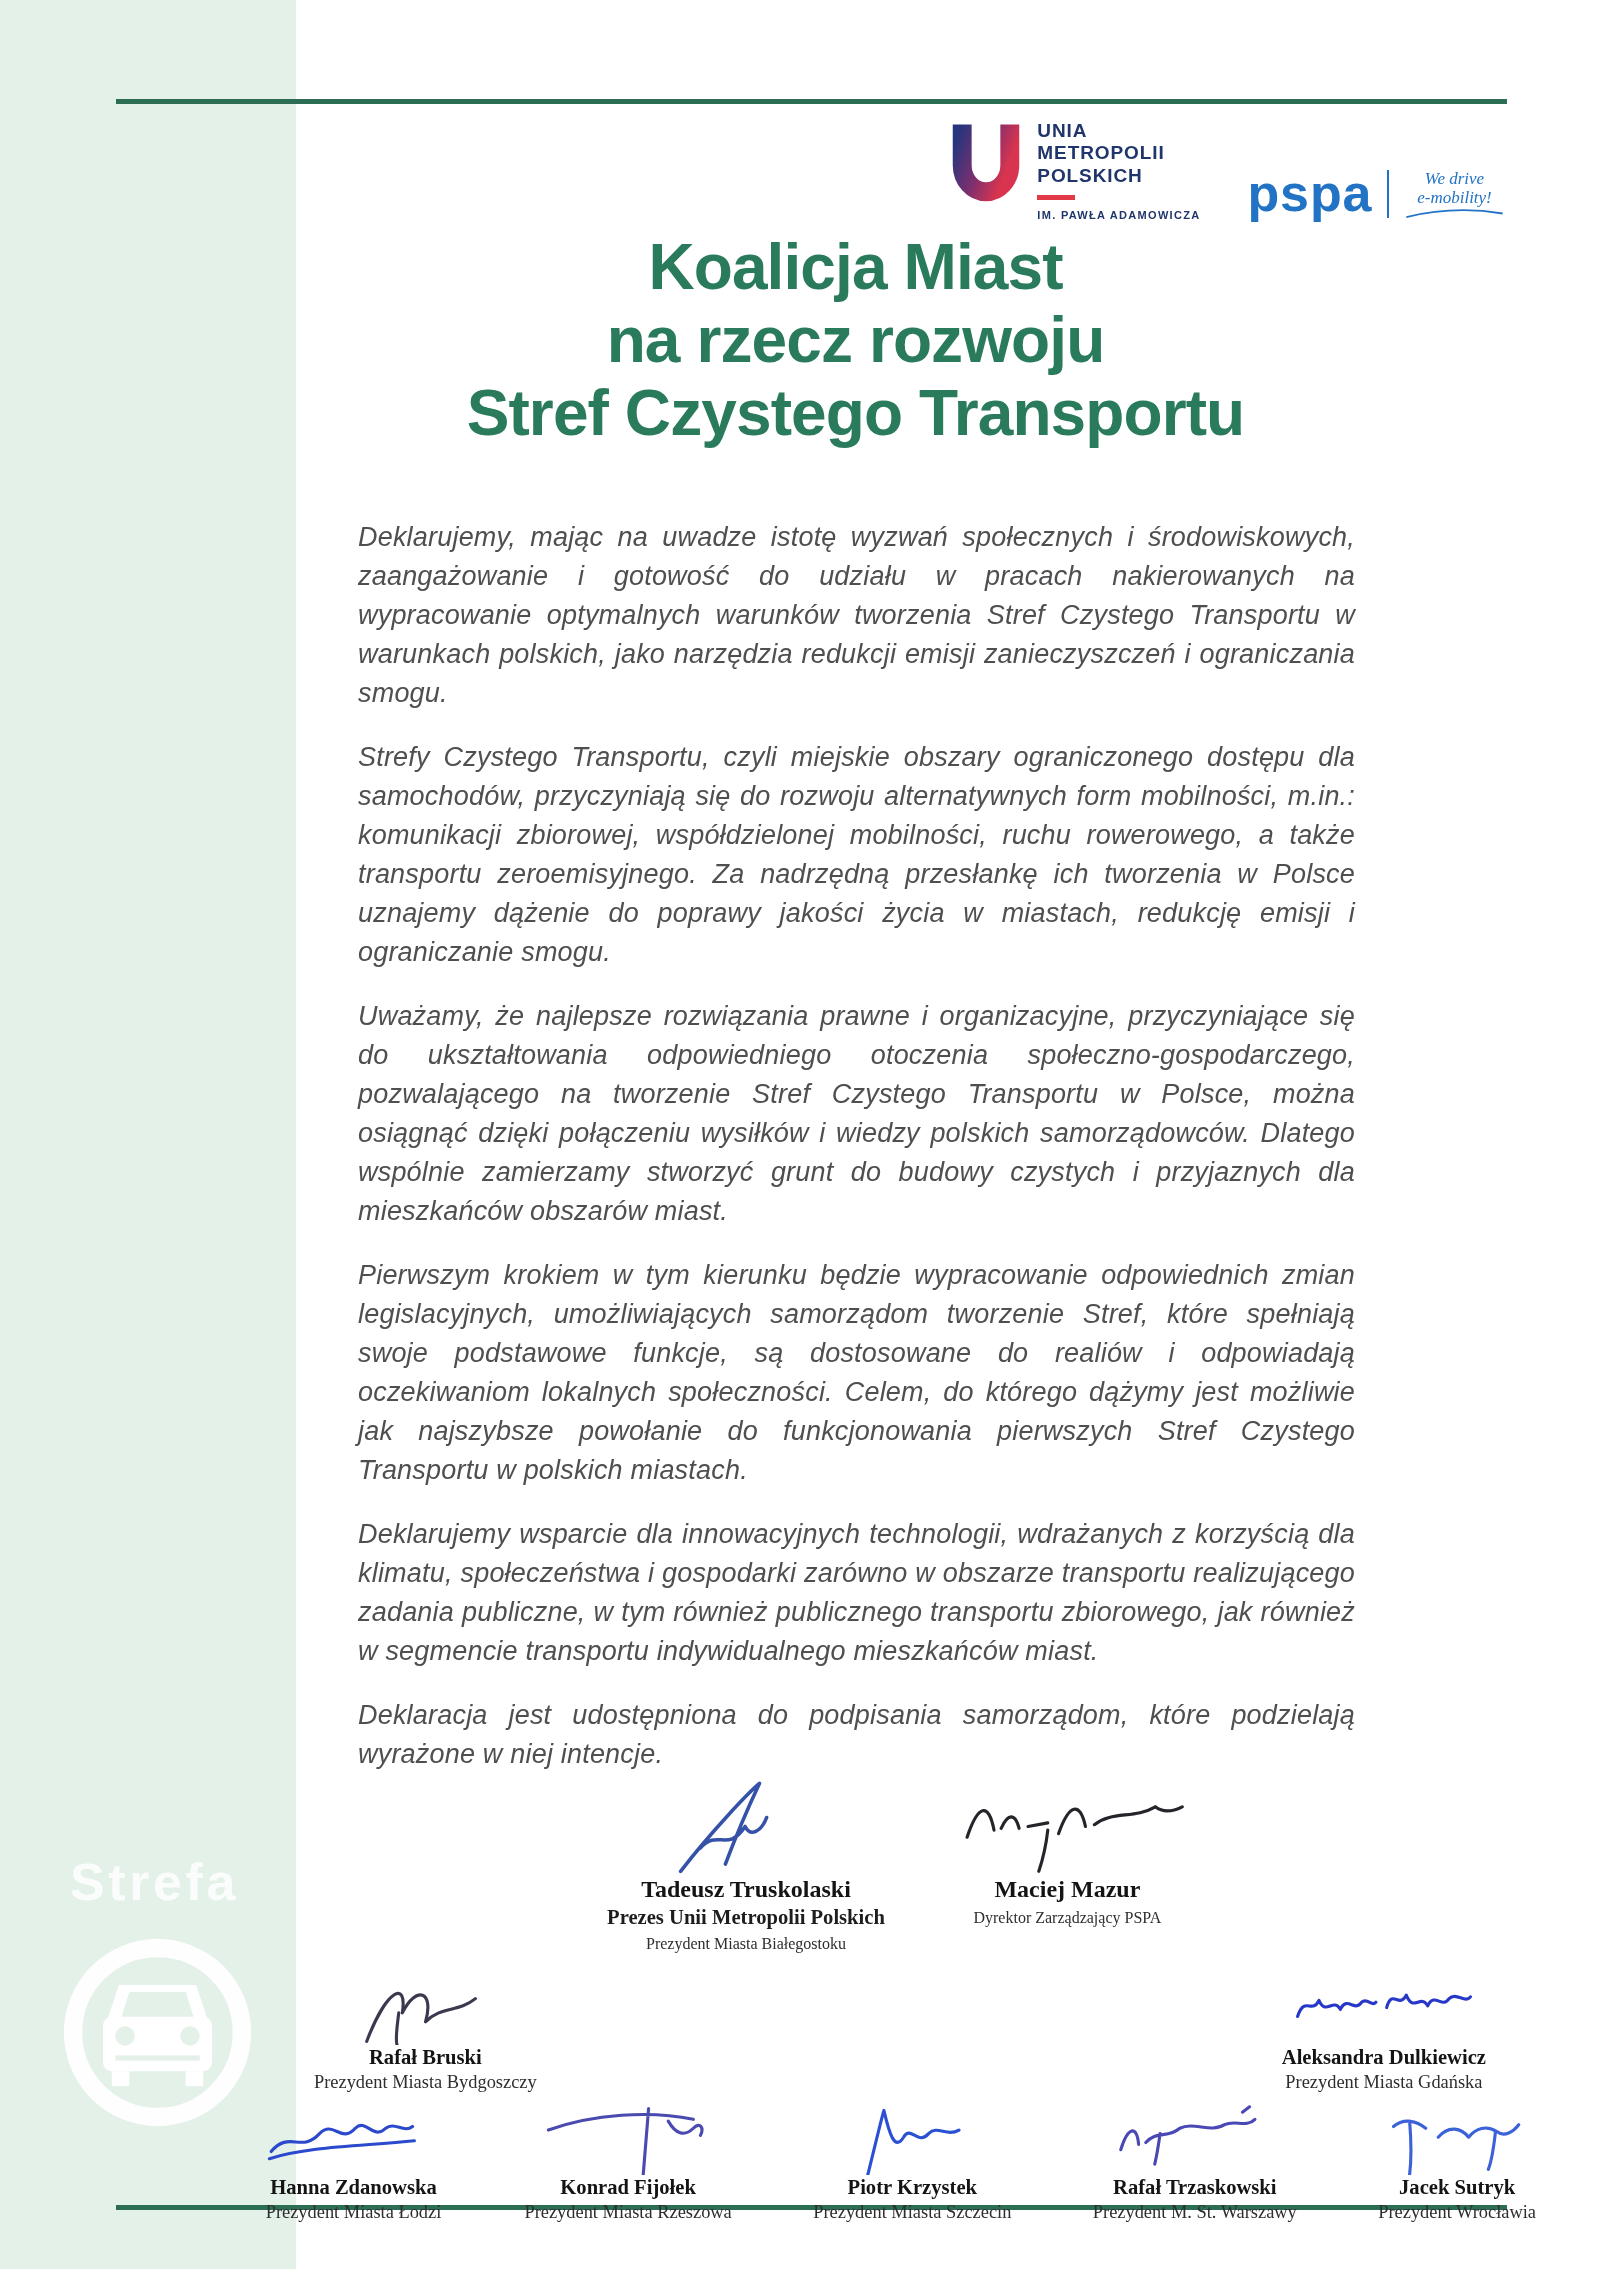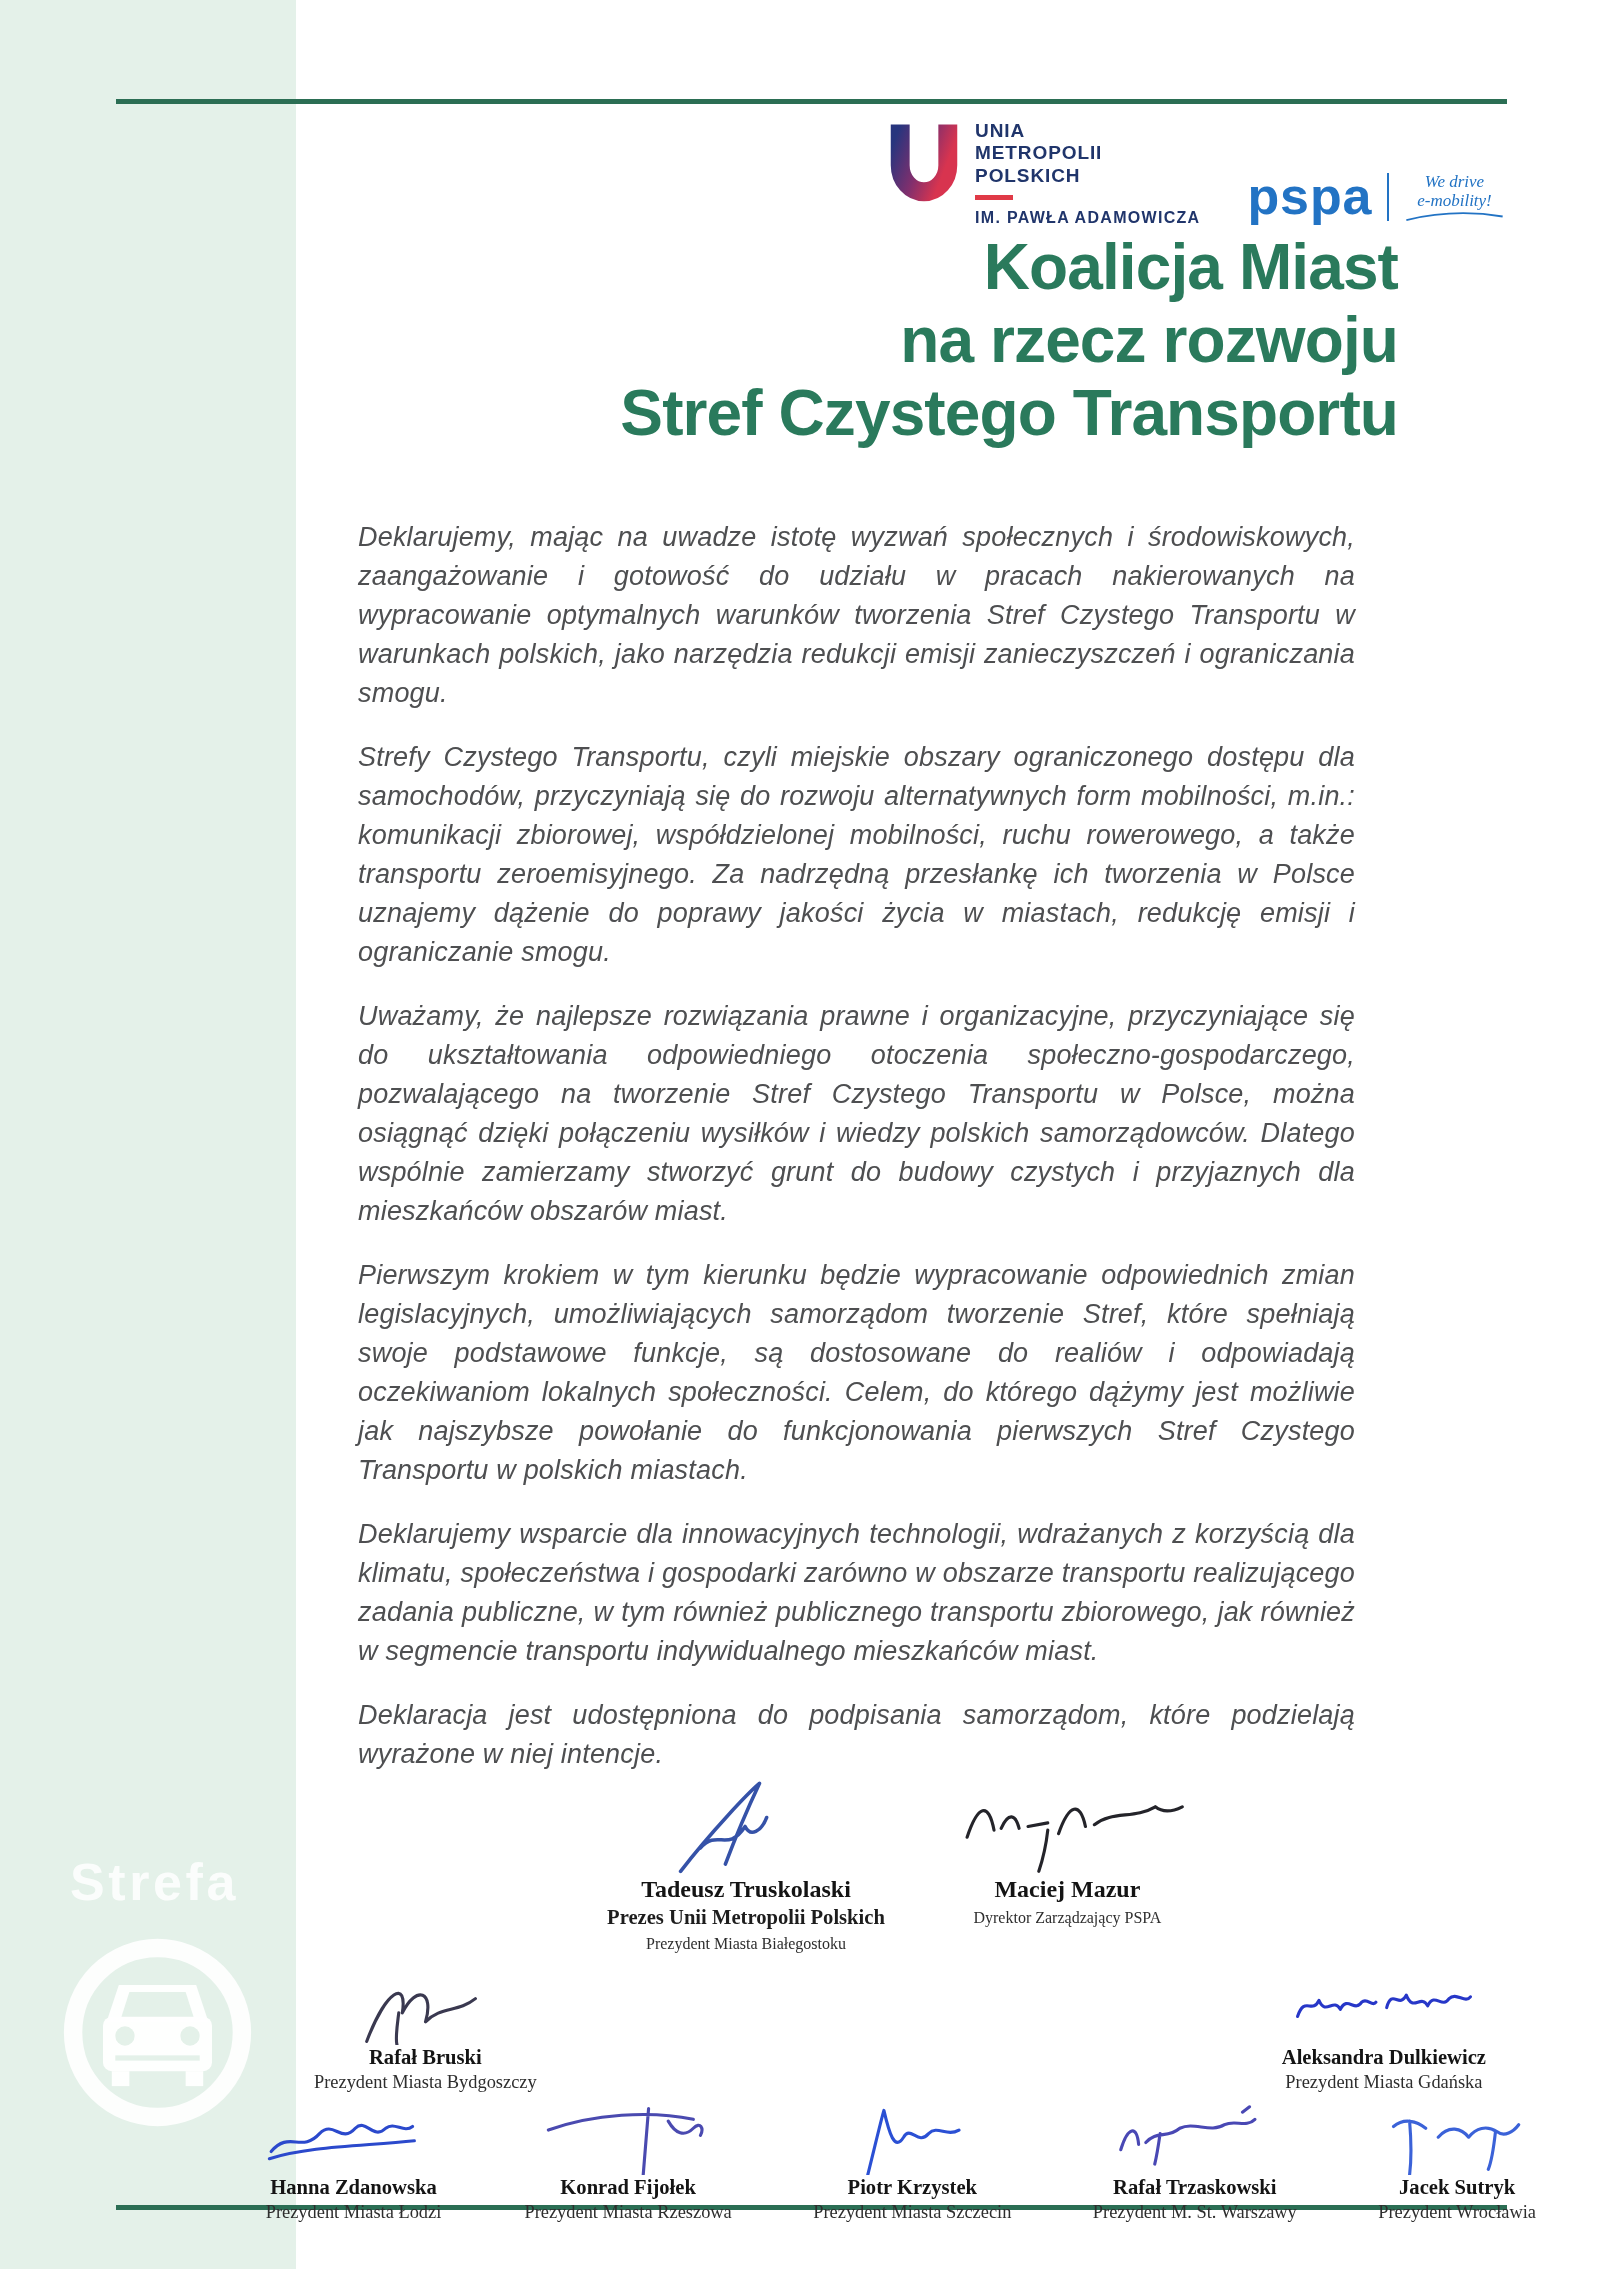--- a/index.html
+++ b/index.html
@@ -14,30 +14,30 @@
   .rule{position:absolute;left:116px;width:1391px;height:5.4px;background:#2b6e54;}
   .rule.top{top:99px;}
   .rule.bottom{top:2205px;}
   
   .header{position:absolute;top:120px;right:113px;display:flex;align-items:center;gap:47px;}
   .ump{display:flex;align-items:flex-start;gap:16px;}
   .ump-u{width:70px;height:82px;}
   .ump-text{display:flex;flex-direction:column;}
   .ump-name{color:#20356b;font-weight:bold;font-size:19px;line-height:22.4px;letter-spacing:0.9px;}
   .ump-redline{width:38px;height:4.5px;background:#e03a47;margin:8px 0 9px 0;}
-  .ump-sub{color:#20356b;font-size:16px;font-weight:bold;letter-spacing:1.3px;}
+  .ump-sub{color:#20356b;font-size:11px;font-weight:bold;letter-spacing:1.3px;}
   .pspa{display:flex;align-items:center;margin-top:47px;}
   .pspa-word{color:#2273c4;font-weight:bold;font-size:52px;letter-spacing:0.9px;line-height:45px;
         font-family:"Liberation Sans",sans-serif;}
   .pspa-div{width:1.8px;height:48px;background:#2273c4;margin:0 12.5px 0 14.3px;}
   .pspa-tag{display:flex;flex-direction:column;align-items:center;color:#2273c4;
         font-family:"Liberation Serif",serif;font-style:italic;font-size:17px;line-height:19px;}
   .pspa-swoosh{margin-top:1.8px;}
   
-  .doc-title{position:absolute;left:313px;top:231px;width:1085px;text-align:right;
+  .doc-title{position:absolute;left:313px;top:231px;width:1085px;text-align:center;
         color:#2a7a5c;font-weight:bold;font-size:64px;line-height:73px;letter-spacing:-0.9px;}
   
   .body-text{position:absolute;left:358px;top:518px;width:997px;color:#4e4f51;
         font-size:27px;line-height:39px;text-align:justify;letter-spacing:0.2px;font-style:italic;}
   .body-text p{margin:0 0 25px 0;}
   
   .signatures{position:absolute;left:264px;top:1778px;width:1272px;
         font-family:"Liberation Serif",serif;color:#161616;}
   .sig-row{display:flex;}
   .sig-row.row1{justify-content:center;gap:57px;margin-bottom:5.4px;}

